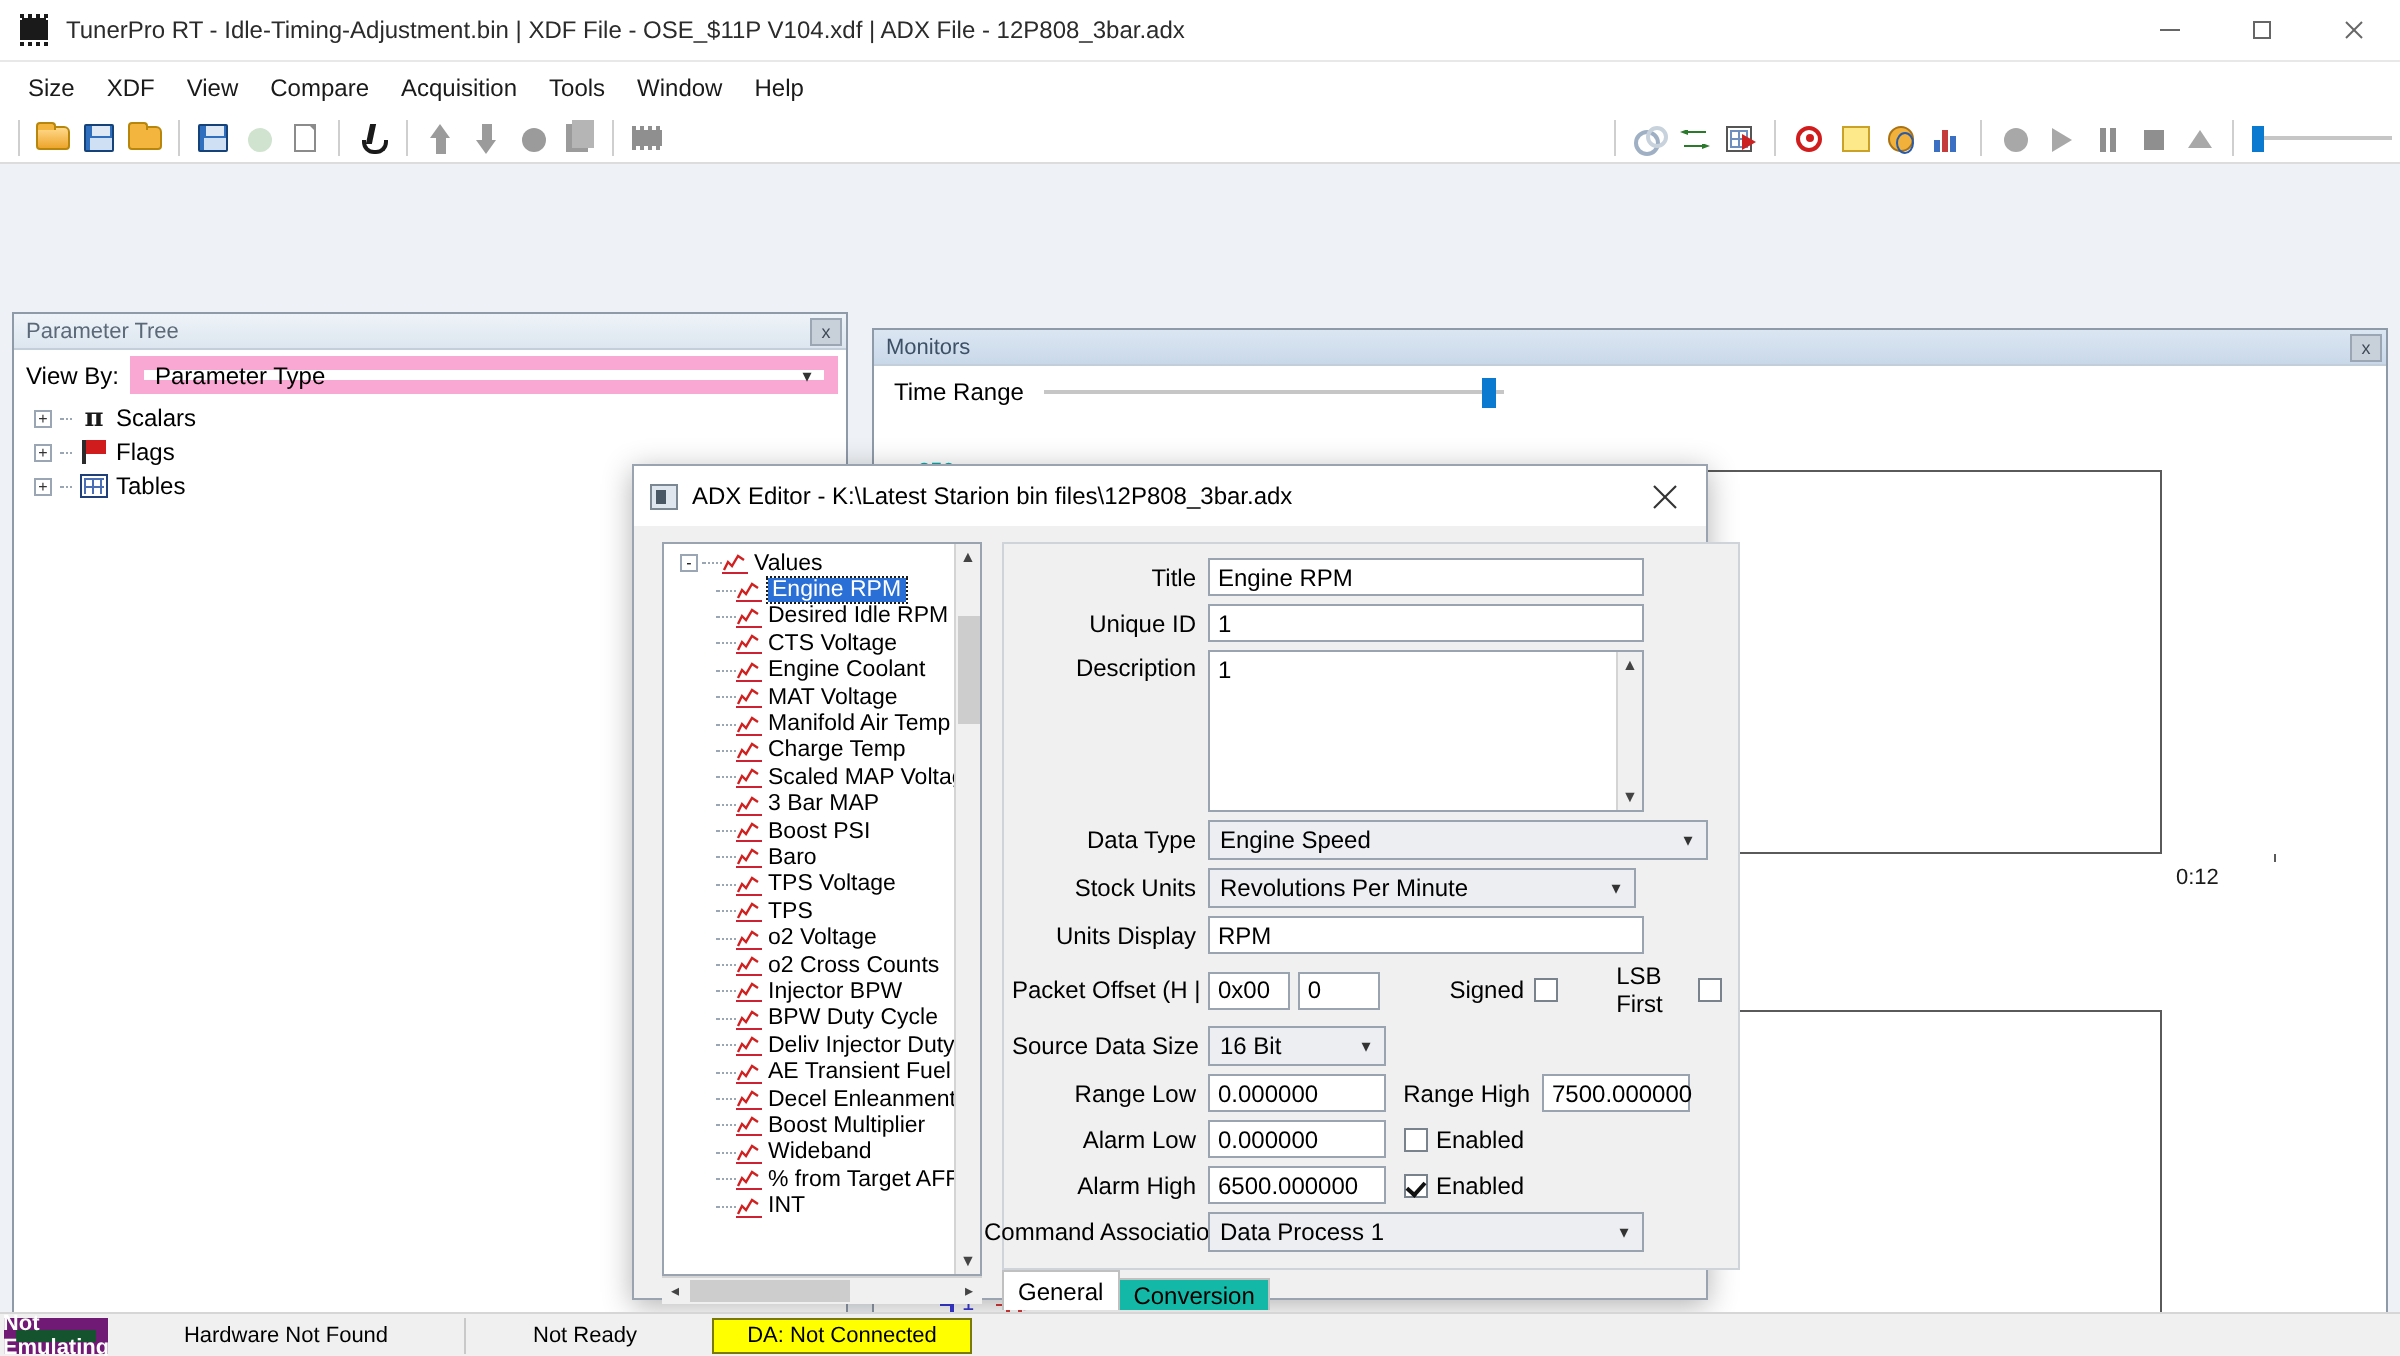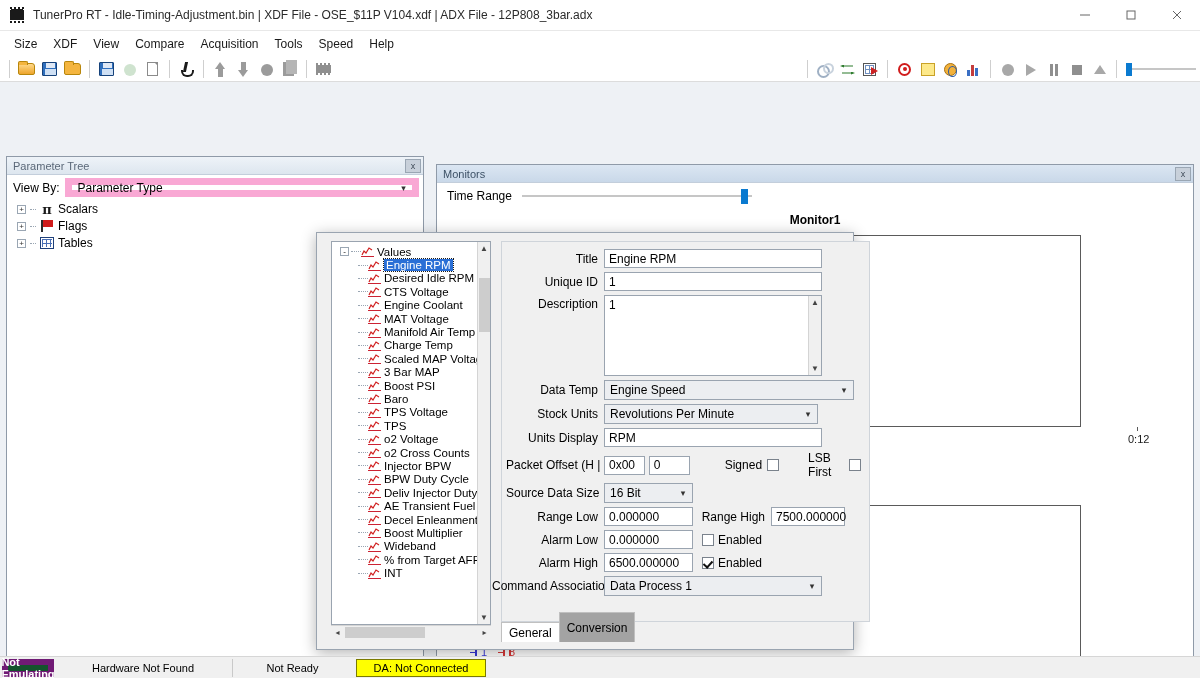--- a/index.html
+++ b/index.html
@@ -231,22 +231,22 @@
     height:20px; border:1px solid #9aa4b0; background:#eceef1; font-size:12px;
     display:flex; align-items:center; padding:0 0 0 5px;
   }
   .fsel .v { flex:1 1 auto; }
   .fsel .c { width:18px; text-align:center; font-size:9px; color:#333; }
   .cbx { width:12px; height:12px; border:1px solid #7a828c; background:#fff; position:relative; flex:0 0 auto; }
   .cbx.on:after { content:""; position:absolute; left:2px; top:1px; width:4px; height:7px; border:solid #111; border-width:0 2px 2px 0; transform:rotate(42deg); }
   .inline-lbl { font-size:12px; margin-left:4px; }
 
   .tabstrip { height:21px; display:flex; align-items:flex-end; padding-left:0px; margin-top:-1px; }
-  .tabi { height:30px; padding:0 7px; font-size:12px; display:flex; align-items:center;
-    background:#a3a3a3; border:1px solid #c0c0c0; border-bottom:none; margin-right:-1px; }
+  .tabi { height:16px; padding:0 7px; font-size:12px; display:flex; align-items:center;
+    background:#14b8a6; border:1px solid #c0c0c0; border-bottom:none; margin-right:-1px; }
   .tabi.active { background:#fff; height:20px; }
 </style>
 </head>
 <body>
 
 <div id="app">
 
   <div class="titlebar">
     <div class="app-icon">
         <span class="chip"></span>
@@ -271,21 +271,21 @@
     </div>
   </div>
 
   <div class="menubar">
     <div class="mi">Size</div>
     <div class="mi">XDF</div>
     <div class="mi">View</div>
     <div class="mi">Compare</div>
     <div class="mi">Acquisition</div>
     <div class="mi">Tools</div>
-    <div class="mi">Speed</div>
+    <div class="mi">Window</div>
     <div class="mi">Help</div>
   </div>
 
   <div class="toolbar">
     <div class="tb-sep"></div>
     <div class="tb-ico">
         <span class="ic-folder open"></span>
       </div>
     <div class="tb-ico">
         <span class="ic-disk"></span>
@@ -425,33 +425,32 @@
       <div class="mon-body">
         <div class="timerange">
           <div class="lbl">Time Range</div>
           <div class="tr-slider">
             <div class="track"></div>
               <div class="thumb"></div>
           </div>
         </div>
 
         <div class="chart-wrap">
-          <div class="mon-title">Monitor1</div>
 
           <div class="plotbox" style="left:96px; top:26px; right:112px; height:192px;"></div>
           <div style="position:absolute;left:96px;top:26px;width:2px;height:192px;background:#d83a3a;"></div>
           <div class="tlab" style="position:absolute;left:22px;top:21px;color:#0aa7a7;font-size:11px;">250</div>
           <div style="position:absolute;left:49px;top:26px;width:5px;height:1px;background:#0aa7a7;"></div>
 
           <div class="axis-col" id="upper-green-axis" style="left:1088px; top:26px; height:192px;"></div>
           <div class="axis-col" id="upper-blue-axis" style="left:1130px; top:26px; height:192px;"></div>
 
           <div id="upper-xticks">
               <div class="xaxis-tick" style="left:699.7px;top:218px"></div>
-              <div class="xaxis-lab" style="left:691px;top:224px">0:12</div>
+              <div class="xaxis-lab" style="left:651px;top:224px">0:12</div>
             </div>
 
           <div class="plotbox" style="left:72px; top:296px; right:112px; height:284px;"></div>
           <div style="position:absolute;left:72px;top:296px;width:2px;height:284px;background:#d83a3a;"></div>
 
           <div class="axis-col" id="lower-blue-left" style="left:30px; top:440px; height:142px;">
               <div class="axline" style="background:#3a3ad8;left:8px"></div>
               <div class="tick" style="background:#3a3ad8;left:3px;top:3.0px"></div>
               <div class="tlab" style="color:#3a3ad8;left:14px;top:-3.0px">1</div>
             </div>
@@ -465,20 +464,30 @@
           <div class="axis-col" id="lower-purple-axis" style="left:1130px; top:300px; height:280px;"></div>
 
           <div id="lower-xticks"></div>
 
         </div>
 
       </div>
     </div>
 
     <div id="adx-dialog">
+      <div class="dlg-title">
+        <div class="dicon"></div>
+        <div class="dt">ADX Editor - K:\Latest Starion bin files\12P808_3bar.adx</div>
+        <div class="dlg-x">
+          <svg width="13" height="13" viewBox="0 0 13 13">
+              <line x1="1" y1="1" x2="12" y2="12" stroke="#333" stroke-width="1.1"></line>
+              <line x1="12" y1="1" x2="1" y2="12" stroke="#333" stroke-width="1.1"></line>
+            </svg>
+        </div>
+      </div>
 
       <div class="dlg-body">
 
         <div class="left-pane">
           <div class="listbox">
             <div class="tree2" id="adx-tree">
                 <div class="t2row">
                   <span class="ind"></span>
                   <span class="exp">-</span>
                   <span class="dash"></span>
@@ -765,21 +774,21 @@
               <div class="fta" style="width:218px;height:81px">
                 <span>1</span>
                 <div class="sb">
                   <div class="a">▲</div>
                   <div class="a b">▼</div>
                 </div>
               </div>
             </div>
 
             <div class="frow" style="margin-top:4px">
-              <div class="flbl">Data Temp</div>
+              <div class="flbl">Data Type</div>
               <div class="fsel" style="width:250px">
                 <div class="v">Engine Speed</div>
                 <div class="c">▾</div>
               </div>
             </div>
 
             <div class="frow">
               <div class="flbl">Stock Units</div>
               <div class="fsel" style="width:214px">
                 <div class="v">Revolutions Per Minute</div>

